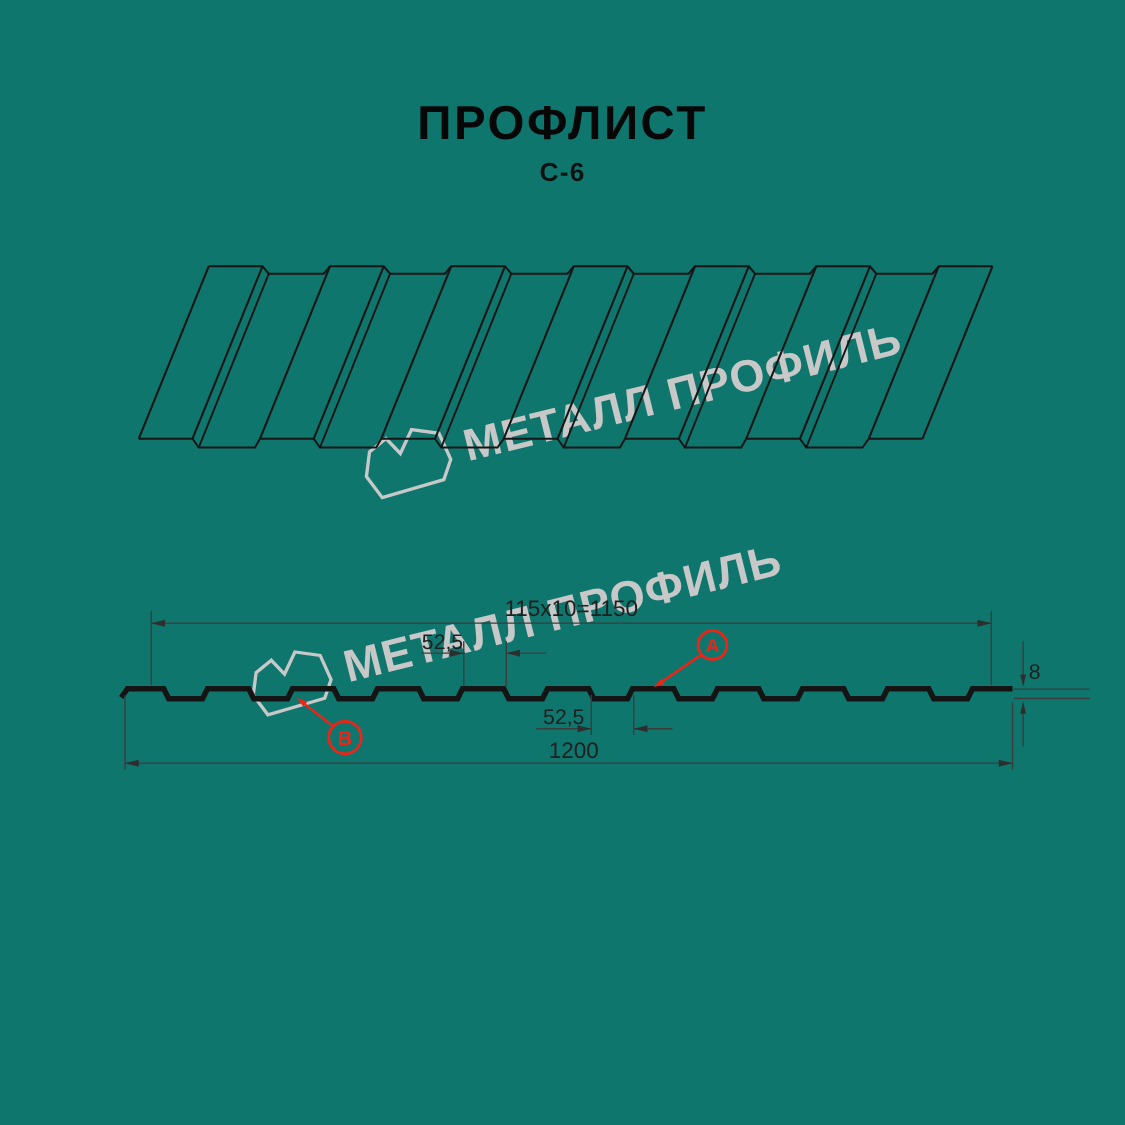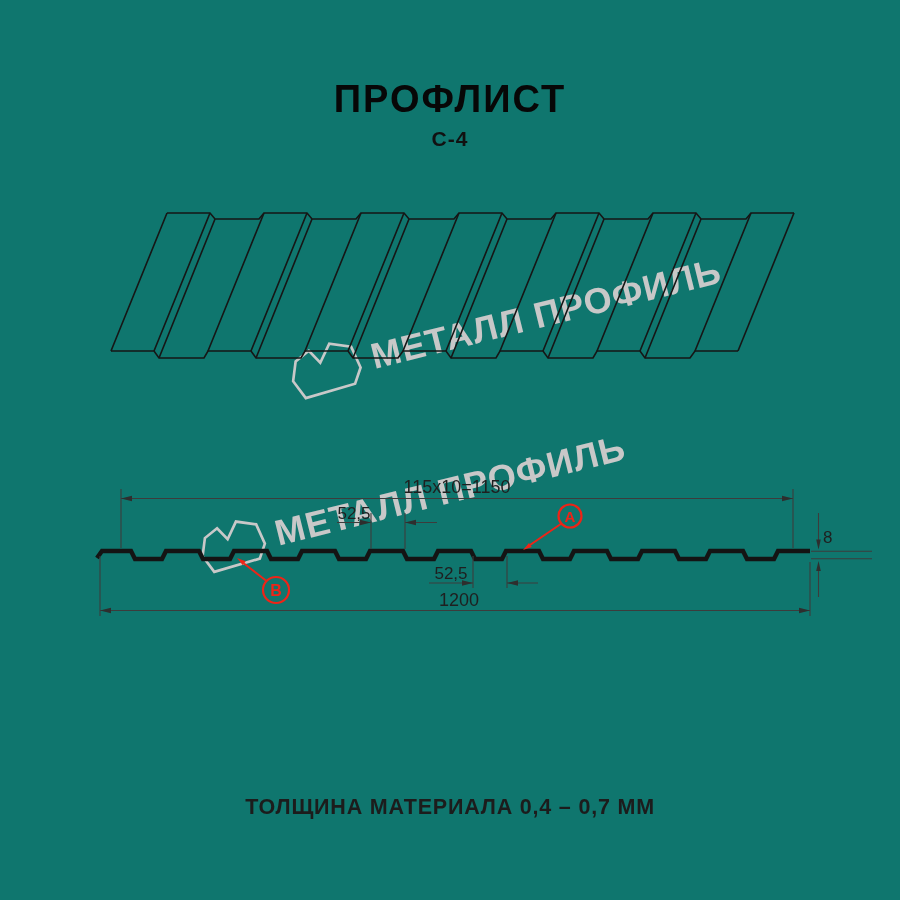--- a/index.html
+++ b/index.html
@@ -38,21 +38,21 @@
   .red-stroke{stroke:#ee2417;fill:none;}
   .red-fill{fill:#ee2417;stroke:none;}
   .red-text{fill:#ee2417;font-family:"Liberation Sans",sans-serif;font-weight:700;}
 </style>
 </head>
 <body>
 
 <div class="page">
 
   <div class="title">ПРОФЛИСТ</div>
-  <div class="subtitle">С-4</div>
+  <div class="subtitle">С-6</div>
 
   <div class="watermark wm1">
     <svg class="wm-logo" width="78" height="54" viewBox="0 0 76 52">
       <polygon points="5,30 12,12 27,5 35,19 48,3 68,11 72,33 63,47 13,49" fill="none" stroke="#c8c8c8" stroke-width="2.6" stroke-linejoin="miter"></polygon>
     </svg>
     <span class="wm-text">МЕТАЛЛ ПРОФИЛЬ</span>
   </div>
 
   <div class="watermark wm2">
     <svg class="wm-logo" width="72" height="50" viewBox="0 0 76 52">
@@ -124,15 +124,14 @@
 
     <g>
       <circle class="red-stroke" cx="276" cy="590" r="13" stroke-width="2.2"></circle>
       <text class="red-text" x="276" y="596" font-size="16" text-anchor="middle">В</text>
       <path class="red-stroke" d="M266.5,581 L244,563.5" stroke-width="2"></path>
       <polygon class="red-fill" points="237,558 245.7,561.3 242.8,565.3"></polygon>
     </g>
 
   </svg>
 
-  <div class="note">ТОЛЩИНА МАТЕРИАЛА 0,4 – 0,7 ММ</div>
 
 </div>
 
 </body></html>

